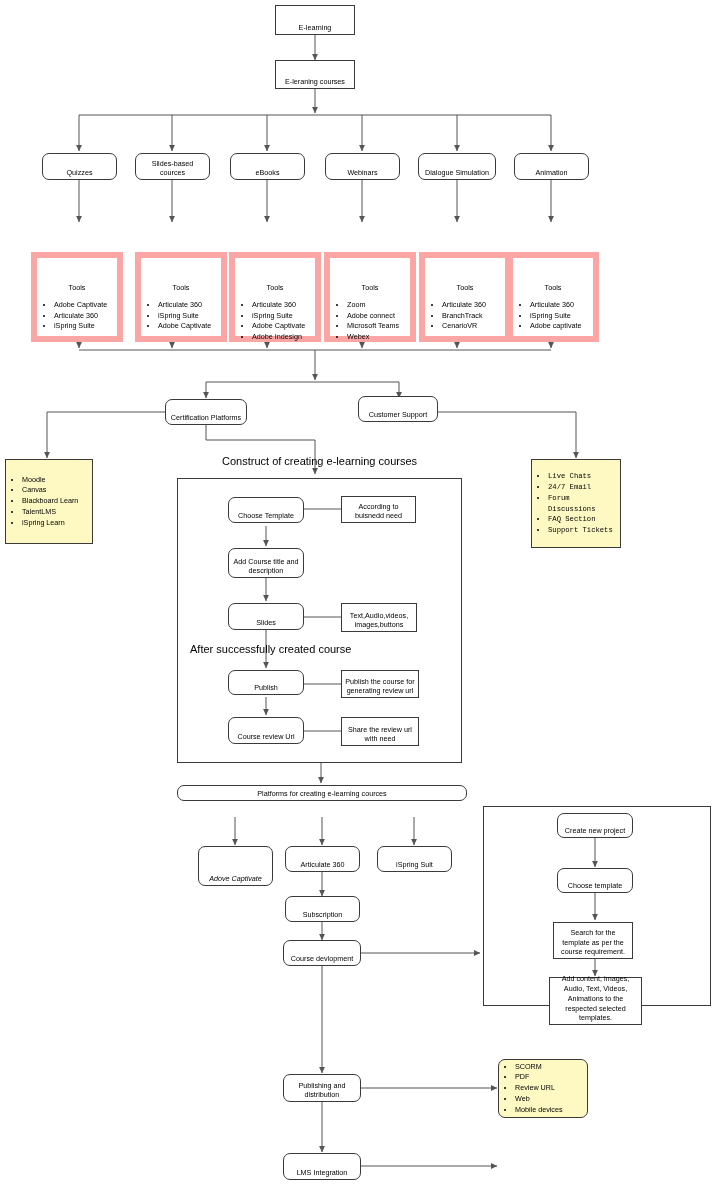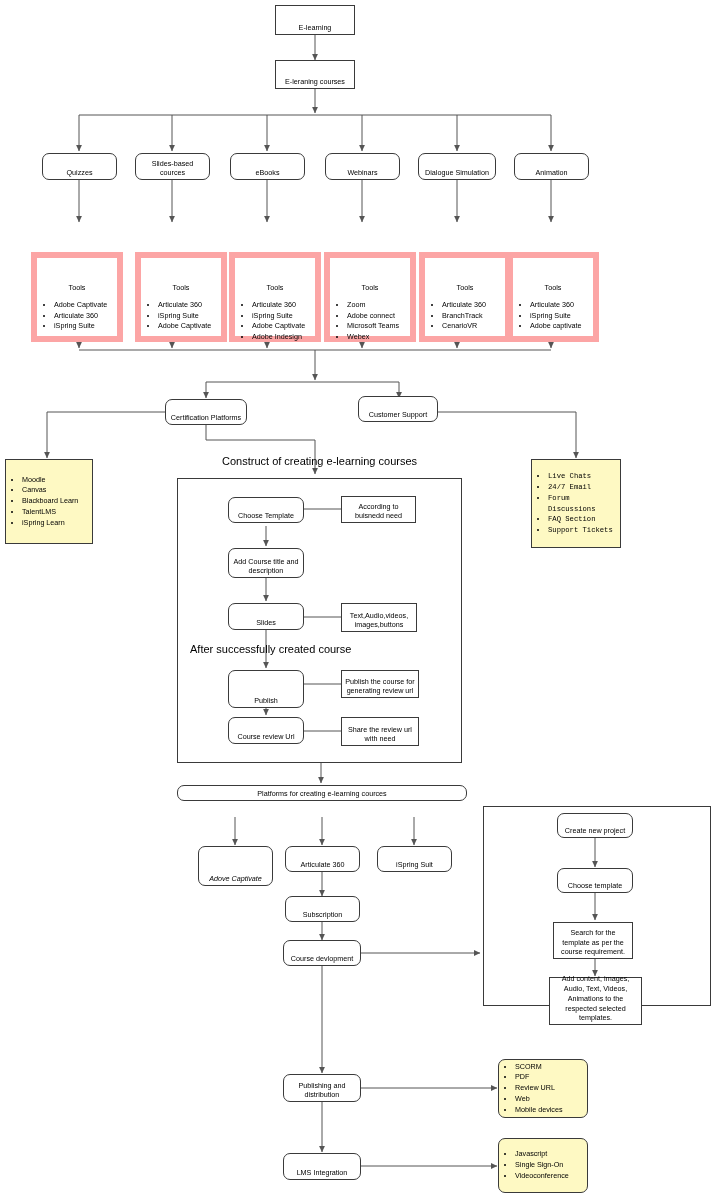--- a/index.html
+++ b/index.html
@@ -300,21 +300,21 @@
 
   <div class="node rounded" style="left:228px; top:603px; width:76px; height:27px;">
     <span>Slides</span>
   </div>
   <div class="node rect" style="left:341px; top:603px; width:76px; height:29px;">
     <span>Text,Audio,videos, images,buttons</span>
   </div>
 
   <div class="caption" style="left:190px; top:643px;">After successfully created course</div>
 
-  <div class="node rounded" style="left:228px; top:670px; width:76px; height:38px;">
+  <div class="node rounded" style="left:228px; top:670px; width:76px; height:25px;">
     <span>Publish</span>
   </div>
   <div class="node rect" style="left:341px; top:670px; width:78px; height:28px;">
     <span>Publish the course for generating review url</span>
   </div>
 
   <div class="node rounded" style="left:228px; top:717px; width:76px; height:27px;">
     <span>Course review  Url</span>
   </div>
   <div class="node rect" style="left:341px; top:717px; width:78px; height:29px;">
@@ -366,21 +366,14 @@
   <div class="list-box rounded" style="left:498px; top:1059px; width:90px; height:59px; border-radius:7px;">
     <ul>
       <li>SCORM</li>
       <li>PDF</li>
       <li>Review URL</li>
       <li>Web</li>
       <li>Mobile devices</li>
     </ul>
   </div>
 
-  <div class="list-box rounded" style="left:498px; top:1138px; width:90px; height:55px; border-radius:7px;">
-    <ul>
-      <li>Javascript</li>
-      <li>Single Sign-On</li>
-      <li>Videoconference</li>
-    </ul>
-  </div>
 
 </div>
 
 </body></html>

